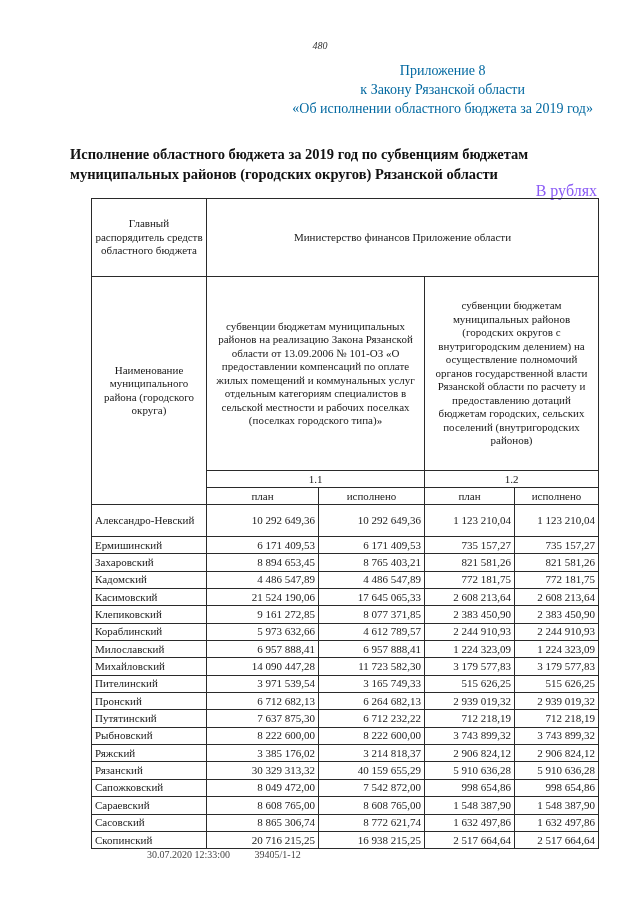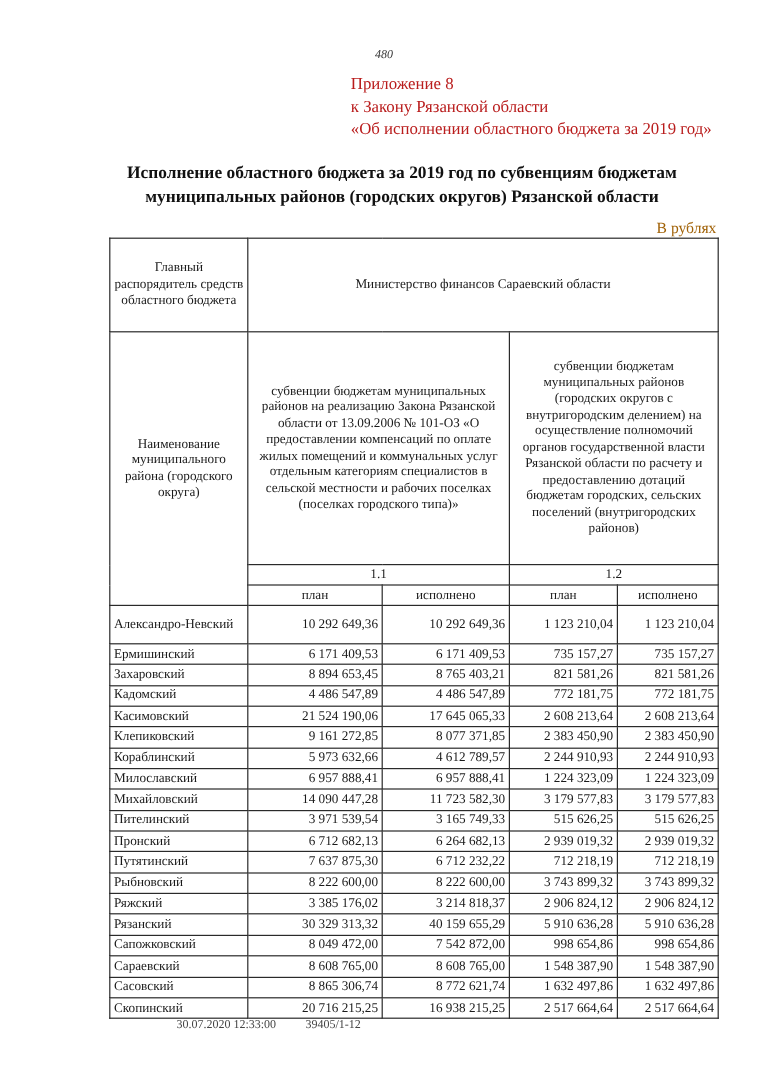--- a/index.html
+++ b/index.html
@@ -1,23 +1,23 @@
 <!DOCTYPE html>
 <html><head>
 <meta charset="utf-8">
 <style>
   html, body { margin: 0; padding: 0; background: #ffffff; }
   body {
     width: 640px; height: 905px; position: relative; overflow: hidden;
     font-family: "Liberation Serif", "DejaVu Serif", serif; color: #111;
   }
   .page-number { position: absolute; top: 40px; left: 0; width: 640px; text-align: center; font-size: 10px; color: #333; font-style: italic; }
-  .appendix { position: absolute; top: 61px; right: 47px; text-align: left; font-size: 14px; line-height: 19px; color: #b91c1c; }
-  .doc-title { position: absolute; top: 134px; left: 70px; width: 530px; text-align: center; font-weight: bold; font-size: 14.5px; line-height: 20px; color: #111; }
-  .units { position: absolute; top: 182px; right: 43px; font-size: 13px; color: #a16207; text-align: center; }
+  .appendix { position: absolute; top: 61px; right: 47px; text-align: center; font-size: 14px; line-height: 19px; color: #0369a1; }
+  .doc-title { position: absolute; top: 144px; left: 70px; width: 530px; font-weight: bold; font-size: 14.5px; line-height: 20px; color: #111; }
+  .units { position: absolute; top: 182px; right: 43px; font-size: 16px; color: #8b5cf6; text-align: center; }
   table.budget {
     position: absolute; top: 198px; left: 91px; width: 507px;
     border-collapse: collapse; table-layout: fixed; font-size: 11px; color: #1a1a1a;
   }
   table.budget td {
     border: 1px solid #2a2a2a; padding: 0 3px; vertical-align: middle; overflow: hidden; white-space: nowrap;
   }
   .hdr { text-align: center; white-space: normal !important; line-height: 13.5px; margin-left: 36px; }
   .row-mgr td { height: 77px; }
   .row-desc td { height: 193px; }
@@ -52,21 +52,21 @@
   <colgroup>
     <col style="width:115px">
       <col style="width:112px">
       <col style="width:106px">
       <col style="width:90px">
       <col style="width:84px">
   </colgroup>
   <tbody id="tbody">
     <tr class="row-mgr">
       <td class="hdr">Главный распорядитель средств областного бюджета</td>
-      <td class="hdr" colspan="4">Министерство финансов Сараевский области</td>
+      <td class="hdr" colspan="4">Министерство финансов Приложение области</td>
     </tr>
     <tr class="row-desc">
       <td class="hdr" rowspan="3">Наименование муниципального района (городского округа)</td>
       <td class="hdr" colspan="2">субвенции бюджетам муниципальных районов на реализацию Закона Рязанской области от 13.09.2006 № 101-ОЗ «О предоставлении компенсаций по оплате жилых помещений и коммунальных услуг отдельным категориям специалистов в сельской местности и рабочих поселках (поселках городского типа)»</td>
       <td class="hdr" colspan="2">субвенции бюджетам муниципальных районов (городских округов с внутригородским делением) на осуществление полномочий органов государственной власти Рязанской области по расчету и предоставлению дотаций бюджетам городских, сельских поселений (внутригородских районов)</td>
     </tr>
     <tr class="row-code">
       <td class="hdr" colspan="2">1.1</td>
       <td class="hdr" colspan="2">1.2</td>
     </tr>

